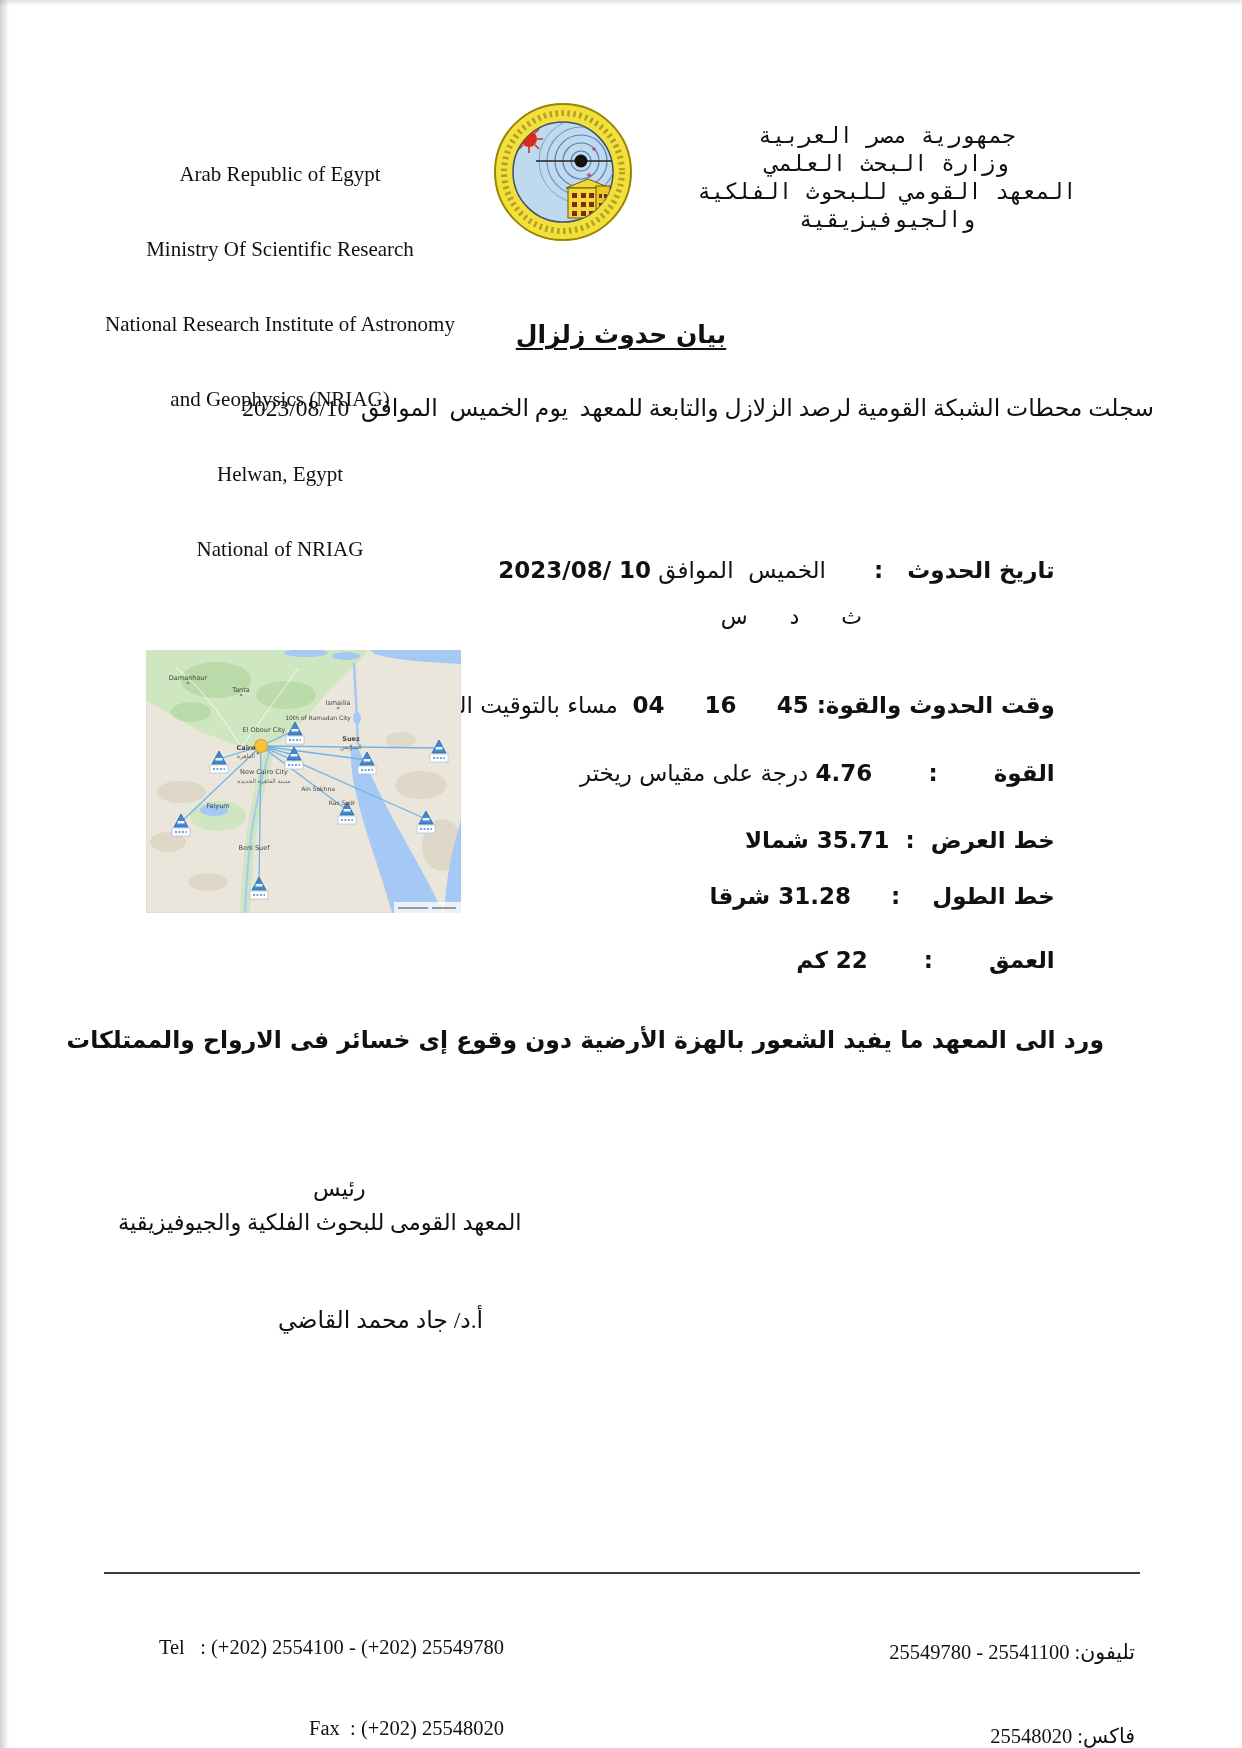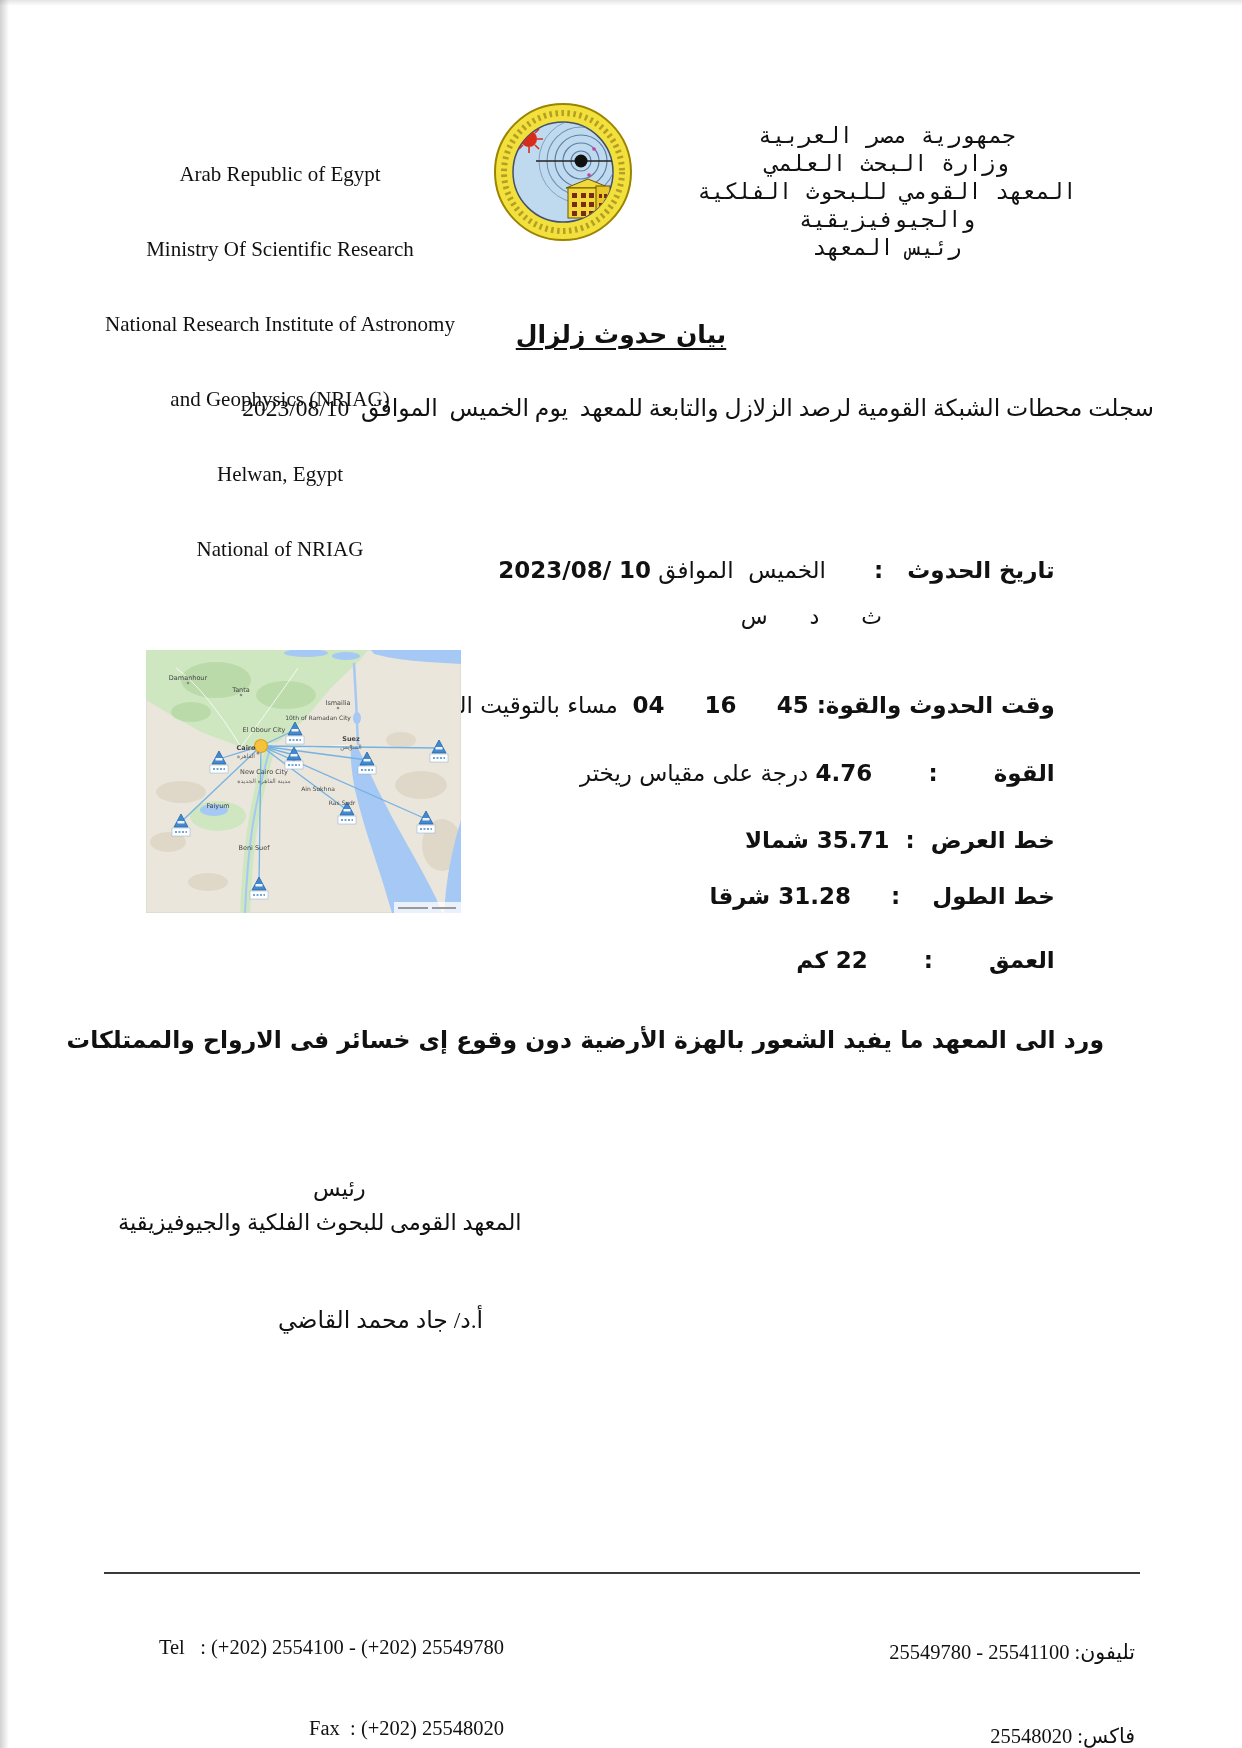--- a/index.html
+++ b/index.html
@@ -18,21 +18,21 @@
   .logo{position:absolute;left:492px;top:100px;width:142px;height:144px;}
   .doc-title{position:absolute;left:0;top:320px;width:100%;text-align:center;direction:rtl;
     font-weight:bold;font-size:25px;font-family:"DejaVu Sans",sans-serif;
     text-decoration:underline;text-underline-offset:5px;}
   .intro{position:absolute;right:88px;direction:rtl;font-size:23.5px;white-space:pre-wrap;
     font-family:"Liberation Serif","DejaVu Sans",serif;}
   .detail{position:absolute;right:158px;direction:rtl;font-size:23px;white-space:pre;
     font-family:"DejaVu Sans",sans-serif;}
   .detail .b{font-weight:bold;}
   .detail .reg{font-weight:normal;}
-  .units{right:360px;font-weight:normal;font-size:22px;}
+  .units{right:380px;font-weight:normal;font-size:22px;}
   .felt{position:absolute;right:138px;top:1026px;direction:rtl;font-weight:bold;font-size:23.5px;
     font-family:"DejaVu Sans",sans-serif;white-space:pre;margin-left:29px;}
   .sig{position:absolute;direction:rtl;font-size:22.5px;font-family:"Liberation Serif","DejaVu Sans",serif;white-space:pre;text-align:center;}
   .footer-rule{position:absolute;left:104px;top:1572px;width:1036px;height:2px;background:#3a3a3a;}
   .footer-left{position:absolute;left:118px;top:1580px;width:386px;text-align:right;
     font-size:20.5px;line-height:27px;white-space:pre-wrap;font-family:"Liberation Serif",serif;}
   .footer-right{position:absolute;left:748px;top:1582px;width:387px;text-align:right;direction:rtl;
     font-size:20.5px;line-height:28px;white-space:pre-wrap;font-family:"Liberation Serif","DejaVu Sans",serif;}
   .map-wrap{position:absolute;left:146px;top:650px;width:315px;height:332px;}
   .map-wrap svg{display:block;}
@@ -101,21 +101,20 @@
             <rect x="112" y="103" width="3" height="4"></rect>
         </g>
       </g>
     </svg>
   </div>
 
   <div class="ar-header">
     <div>جمهورية مصر العربية</div>
     <div>وزارة البحث العلمي</div>
     <div>المعهد القومي للبحوث الفلكية والجيوفيزيقية</div>
-    <div>رئيس المعهد</div>
   </div>
 
   <div class="doc-title">بيان حدوث زلزال</div>
 
   <div class="intro" style="top:394px">سجلت محطات الشبكة القومية لرصد الزلازل والتابعة للمعهد  يوم الخميس  الموافق  2023/08/10</div>
 
   <div class="detail" style="top:531px">
     <span class="b">تاريخ الحدوث</span><span class="b">   :      </span><span class="reg">الخميس  الموافق </span><span class="b" dir="ltr">2023/08/ 10</span>
   </div>
 

